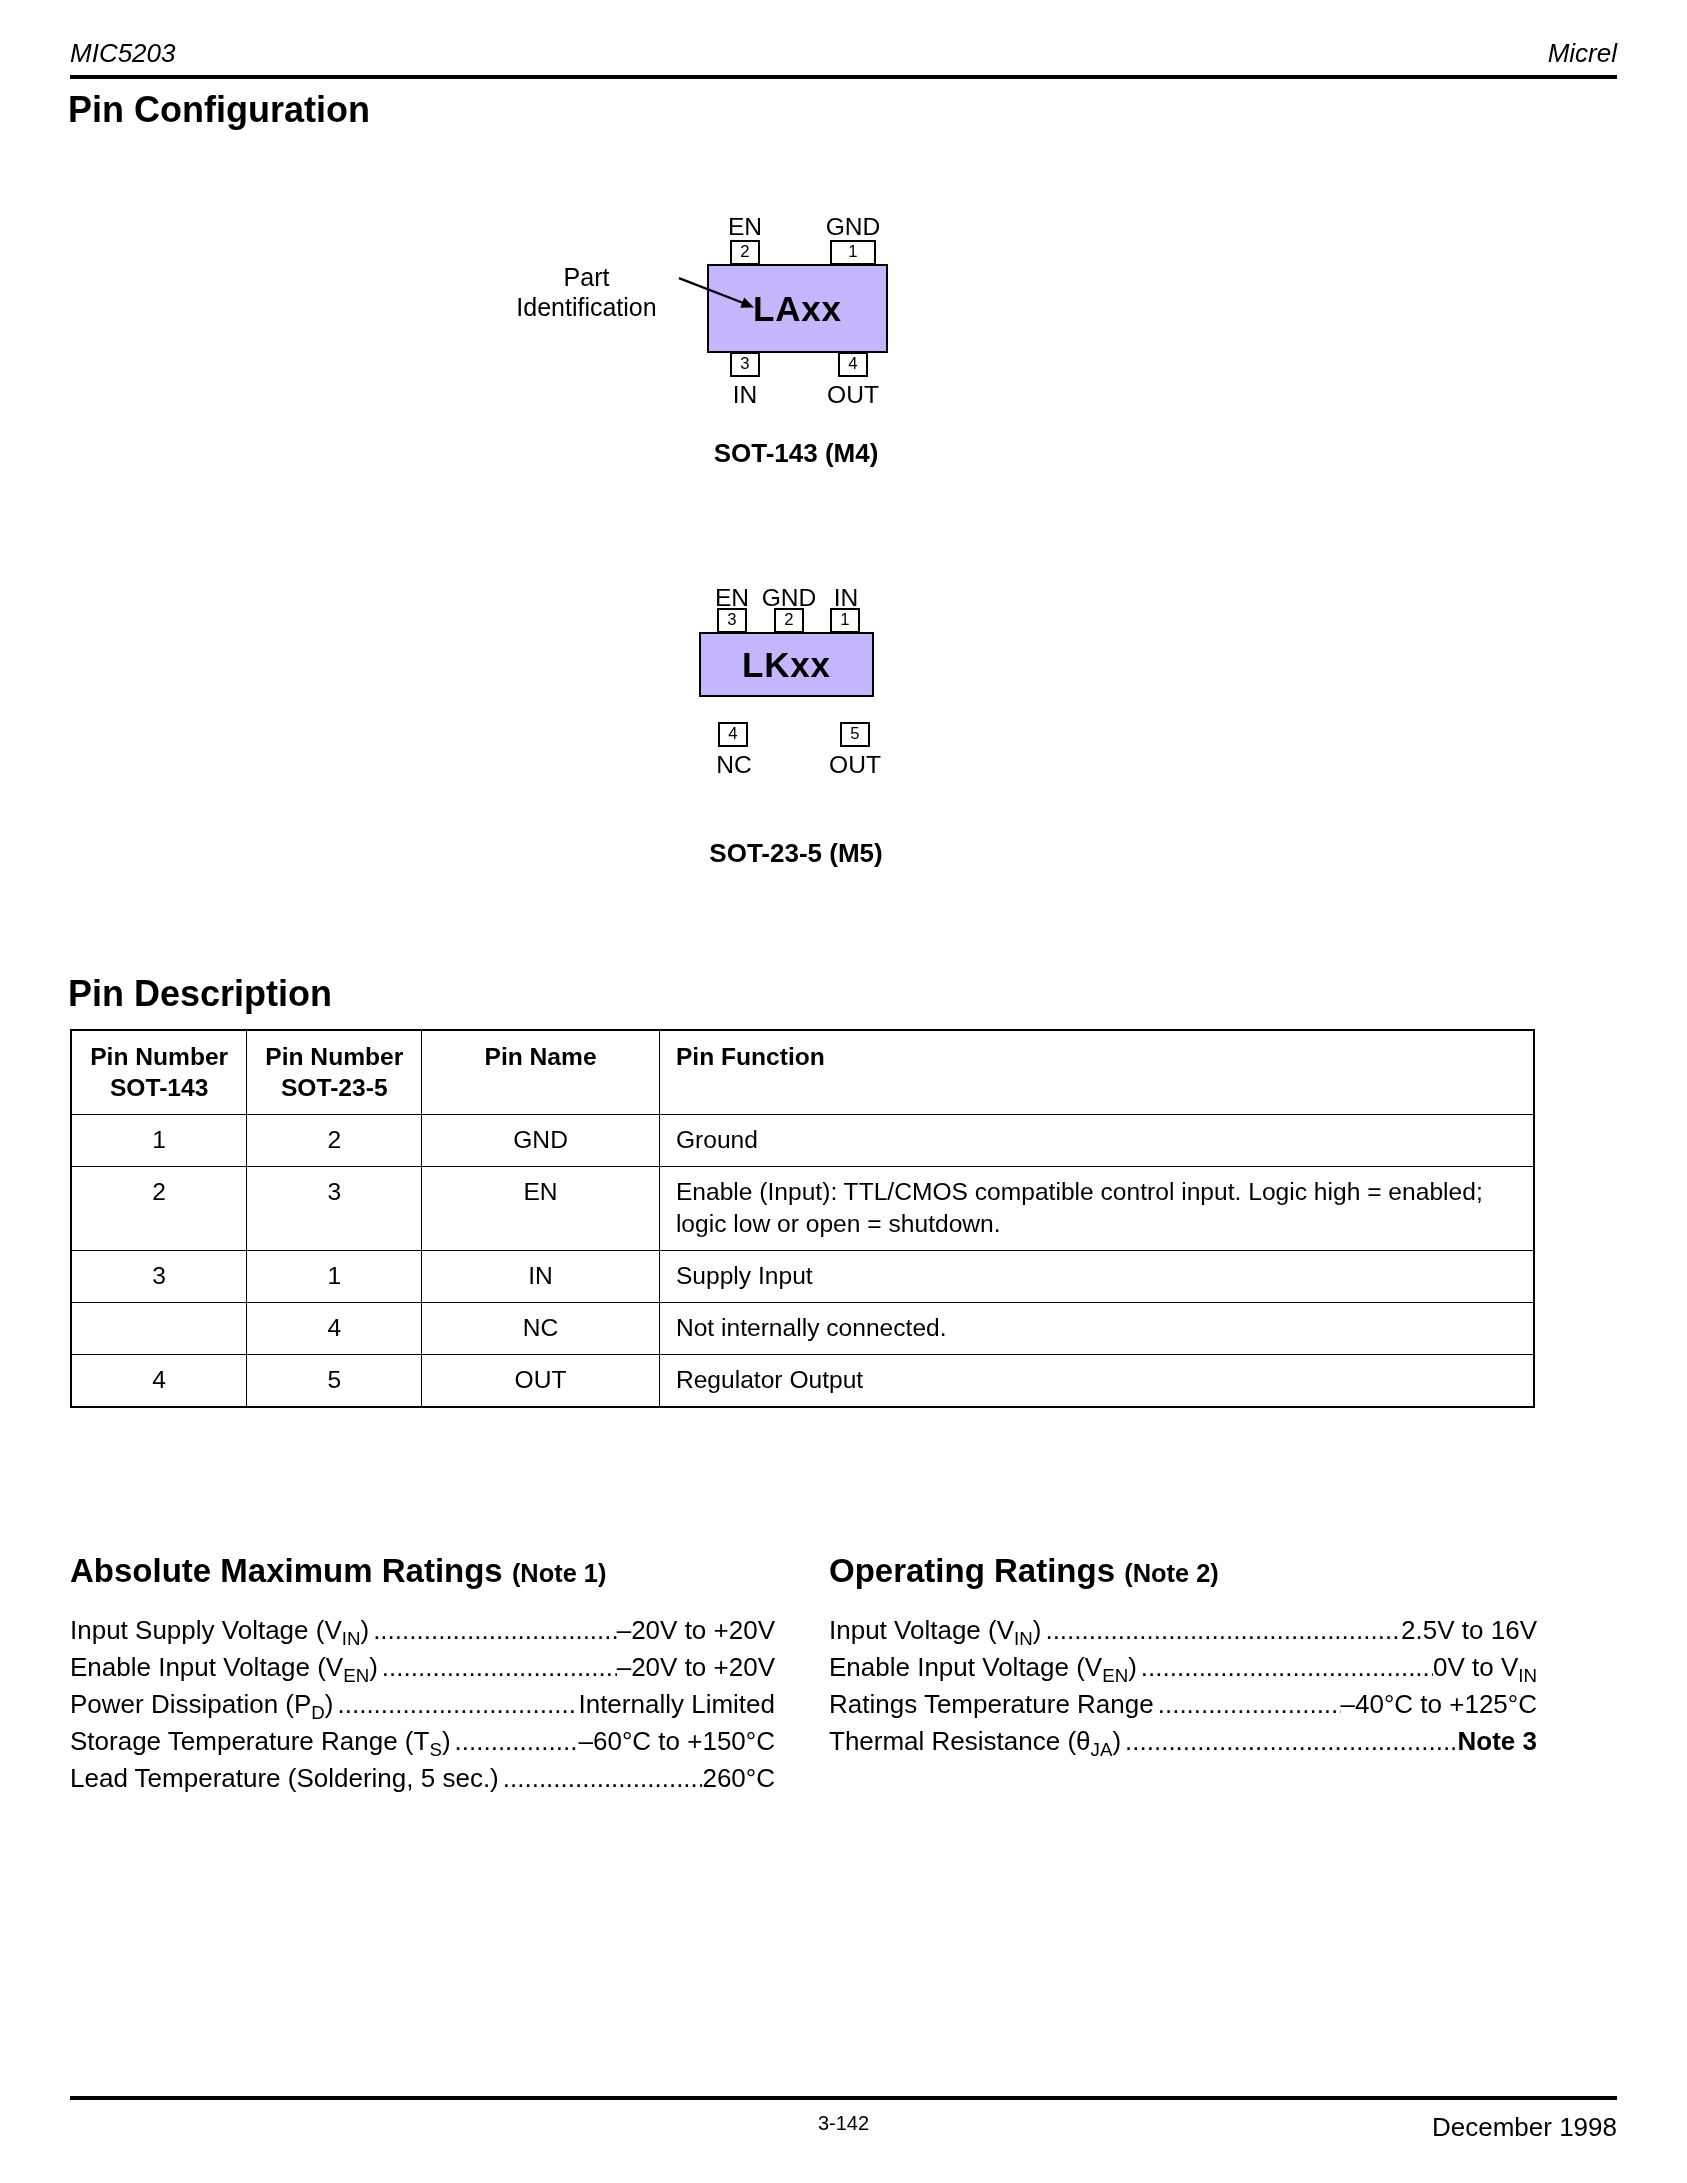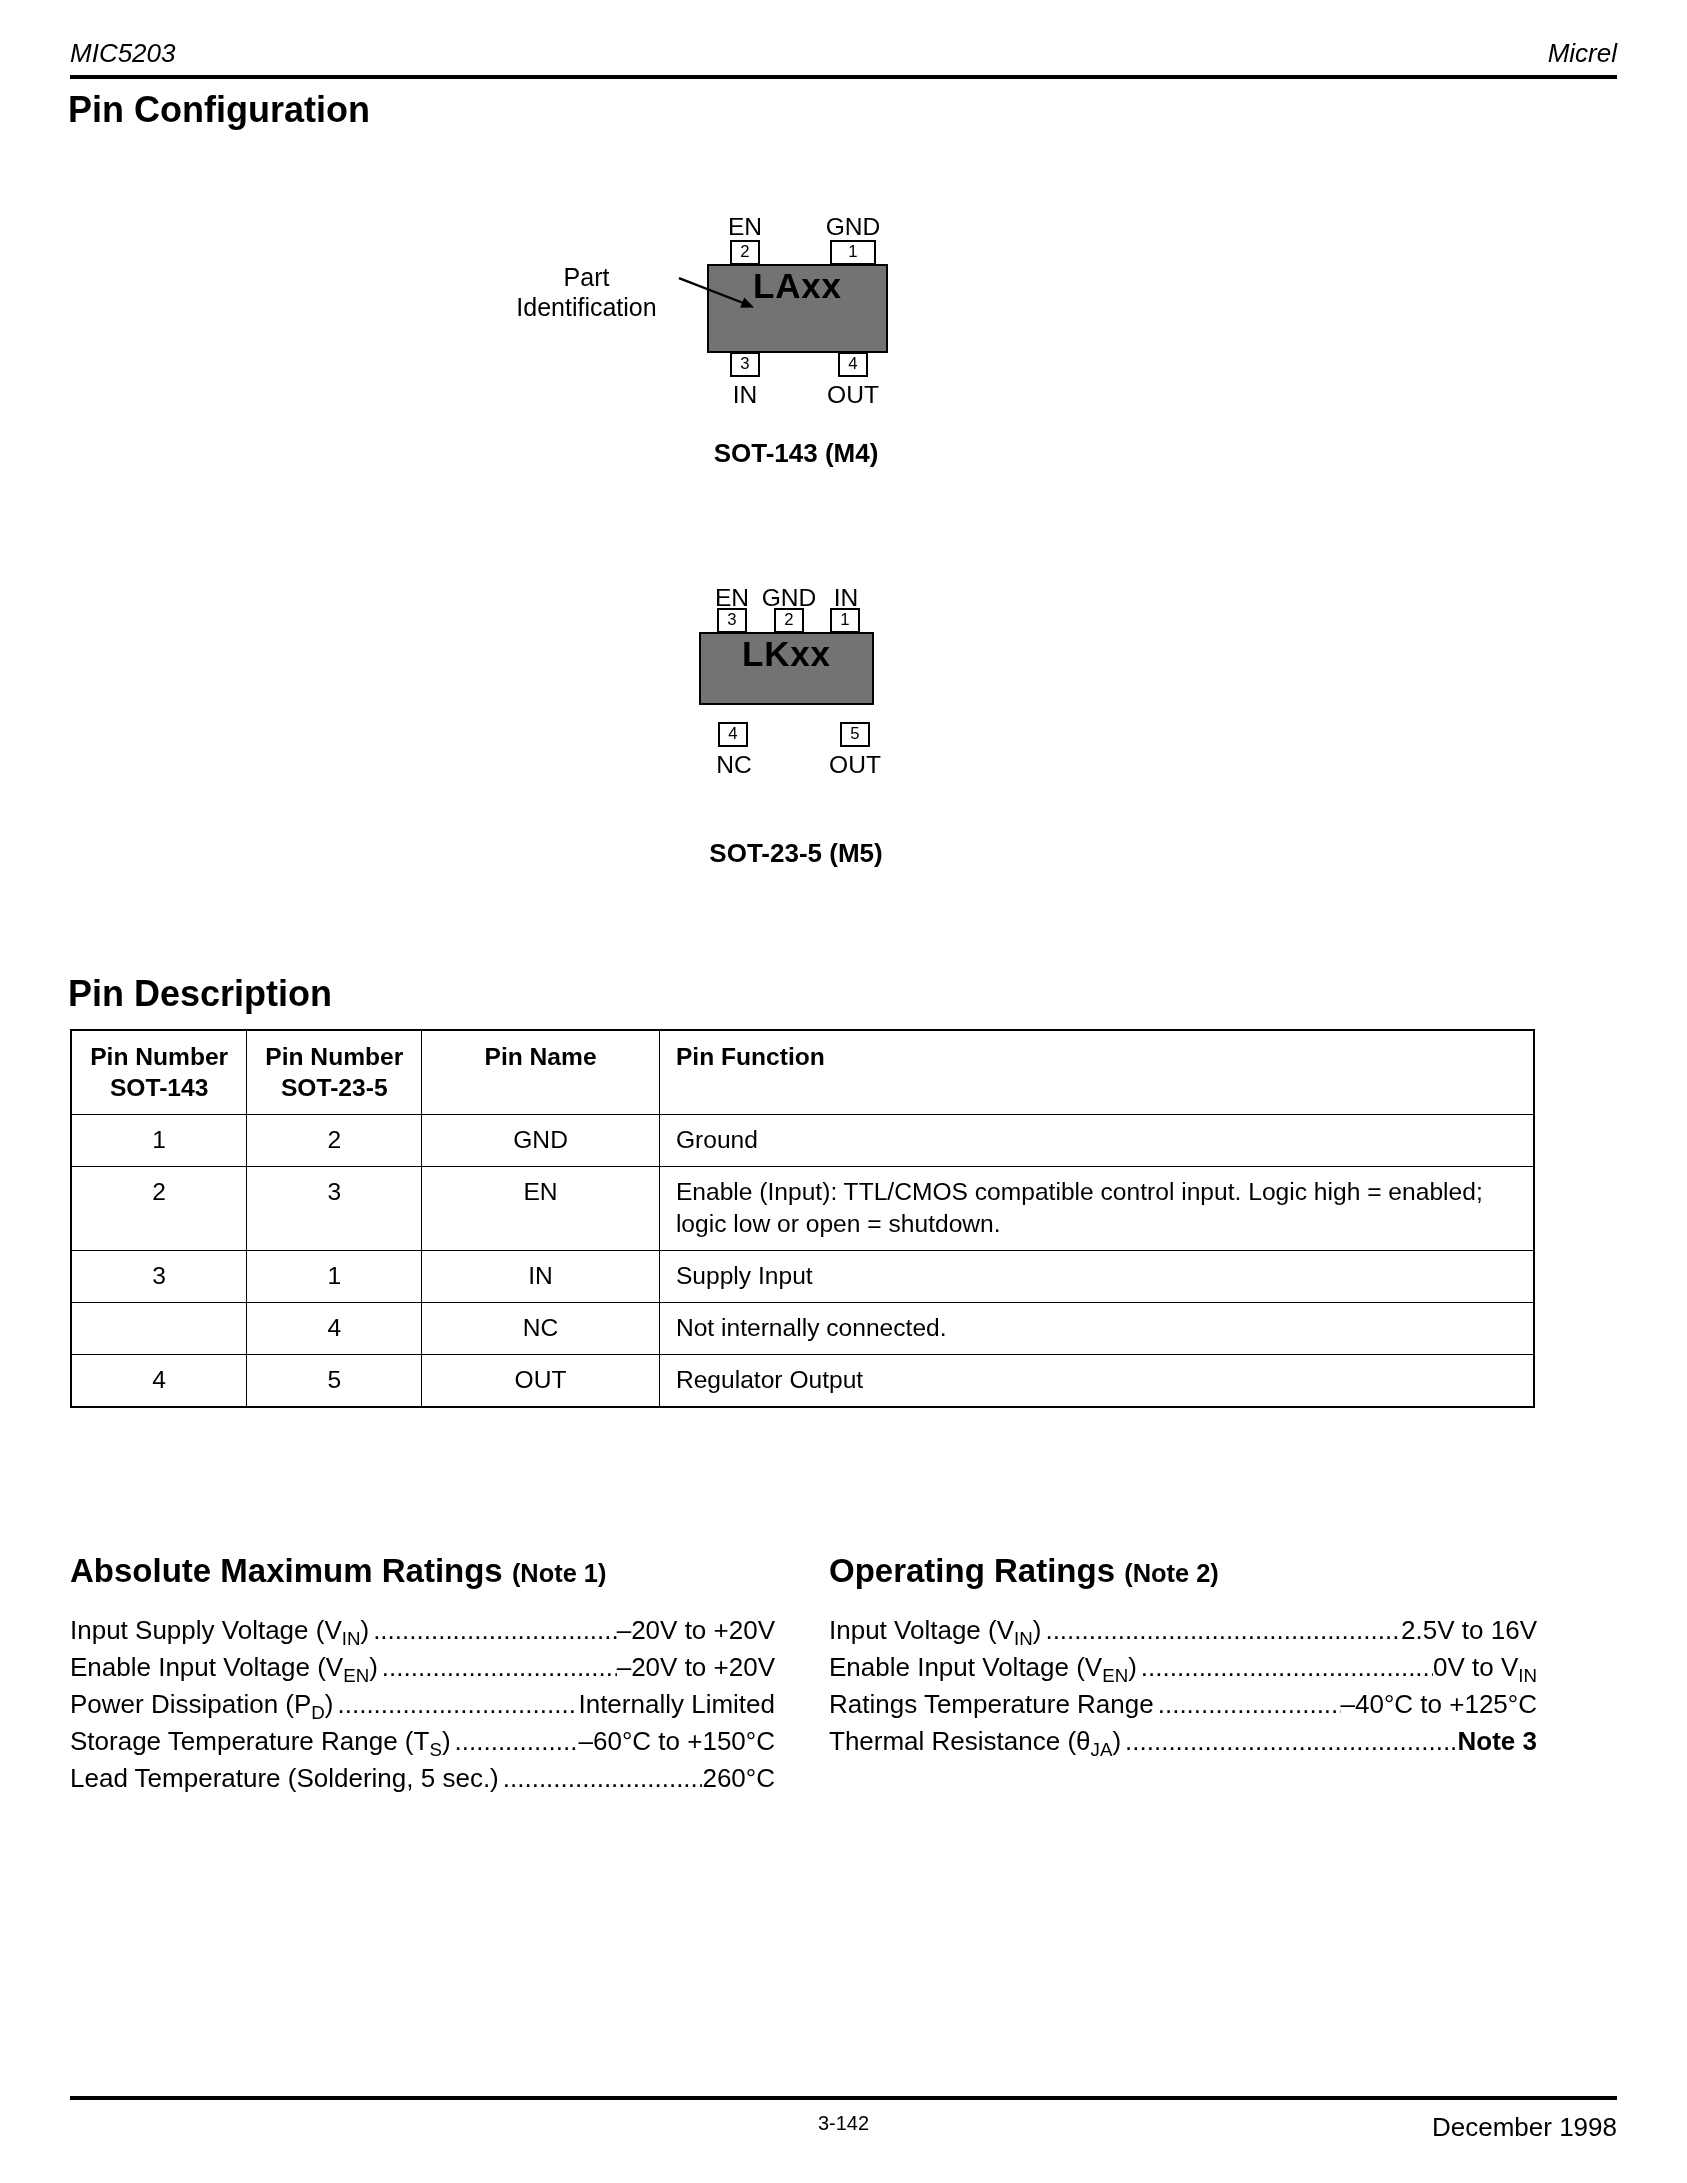--- a/index.html
+++ b/index.html
@@ -17,22 +17,22 @@
   .hdr-right { right:70px; }
   .rule { position:absolute; left:70px; right:70px; height:4px; background:#000; }
   .h1 { position:absolute; left:68px; font-size:36px; font-weight:bold; }
   .pin-label { position:absolute; transform:translateX(-50%); font-size:24.6px; white-space:nowrap; }
   .pin-box {
     position:absolute; border:2.4px solid #000; background:#fff;
     display:flex; align-items:center; justify-content:center;
     font-size:16.7px; line-height:1;
   }
   .pkg-body {
-    position:absolute; border:2.4px solid #000; background:#737373;
-    display:flex; justify-content:center;
+    position:absolute; border:2.4px solid #000; background:#c4b5fd;
+    display:flex; align-items:center; justify-content:center;
   }
   .part-label { font-size:35px; font-weight:bold; letter-spacing:0.8px; }
   .annotation {
     position:absolute; font-size:25px;
     text-align:center; white-space:pre-line; line-height:1.2;
   }
   .caption { position:absolute; transform:translateX(-50%); font-size:26px; font-weight:bold; white-space:nowrap; }
   .pin-table {
     position:absolute; left:70px; top:1029px; width:1465px;
     border-collapse:collapse; font-size:24.6px; border:2.4px solid #000;
@@ -102,21 +102,21 @@
   <div class="pin-label" style="left:846px; top:584px;">IN</div>
   <div class="pin-box" style="left:717px; top:608px; width:30px; height:24.6px;">
       <span>3</span>
     </div>
   <div class="pin-box" style="left:774px; top:608px; width:30px; height:24.6px;">
       <span>2</span>
     </div>
   <div class="pin-box" style="left:830px; top:608px; width:30px; height:24.6px;">
       <span>1</span>
     </div>
-  <div class="pkg-body" style="left:699px; top:632px; width:175px; height:73px;">
+  <div class="pkg-body" style="left:699px; top:632px; width:175px; height:65px;">
     <span class="part-label">LKxx</span>
   </div>
   <div class="pin-box" style="left:718px; top:722px; width:30px; height:24.6px;">
       <span>4</span>
     </div>
   <div class="pin-box" style="left:840px; top:722px; width:30px; height:24.6px;">
       <span>5</span>
     </div>
   <div class="pin-label" style="left:734px; top:751px;">NC</div>
   <div class="pin-label" style="left:855px; top:751px;">OUT</div>

